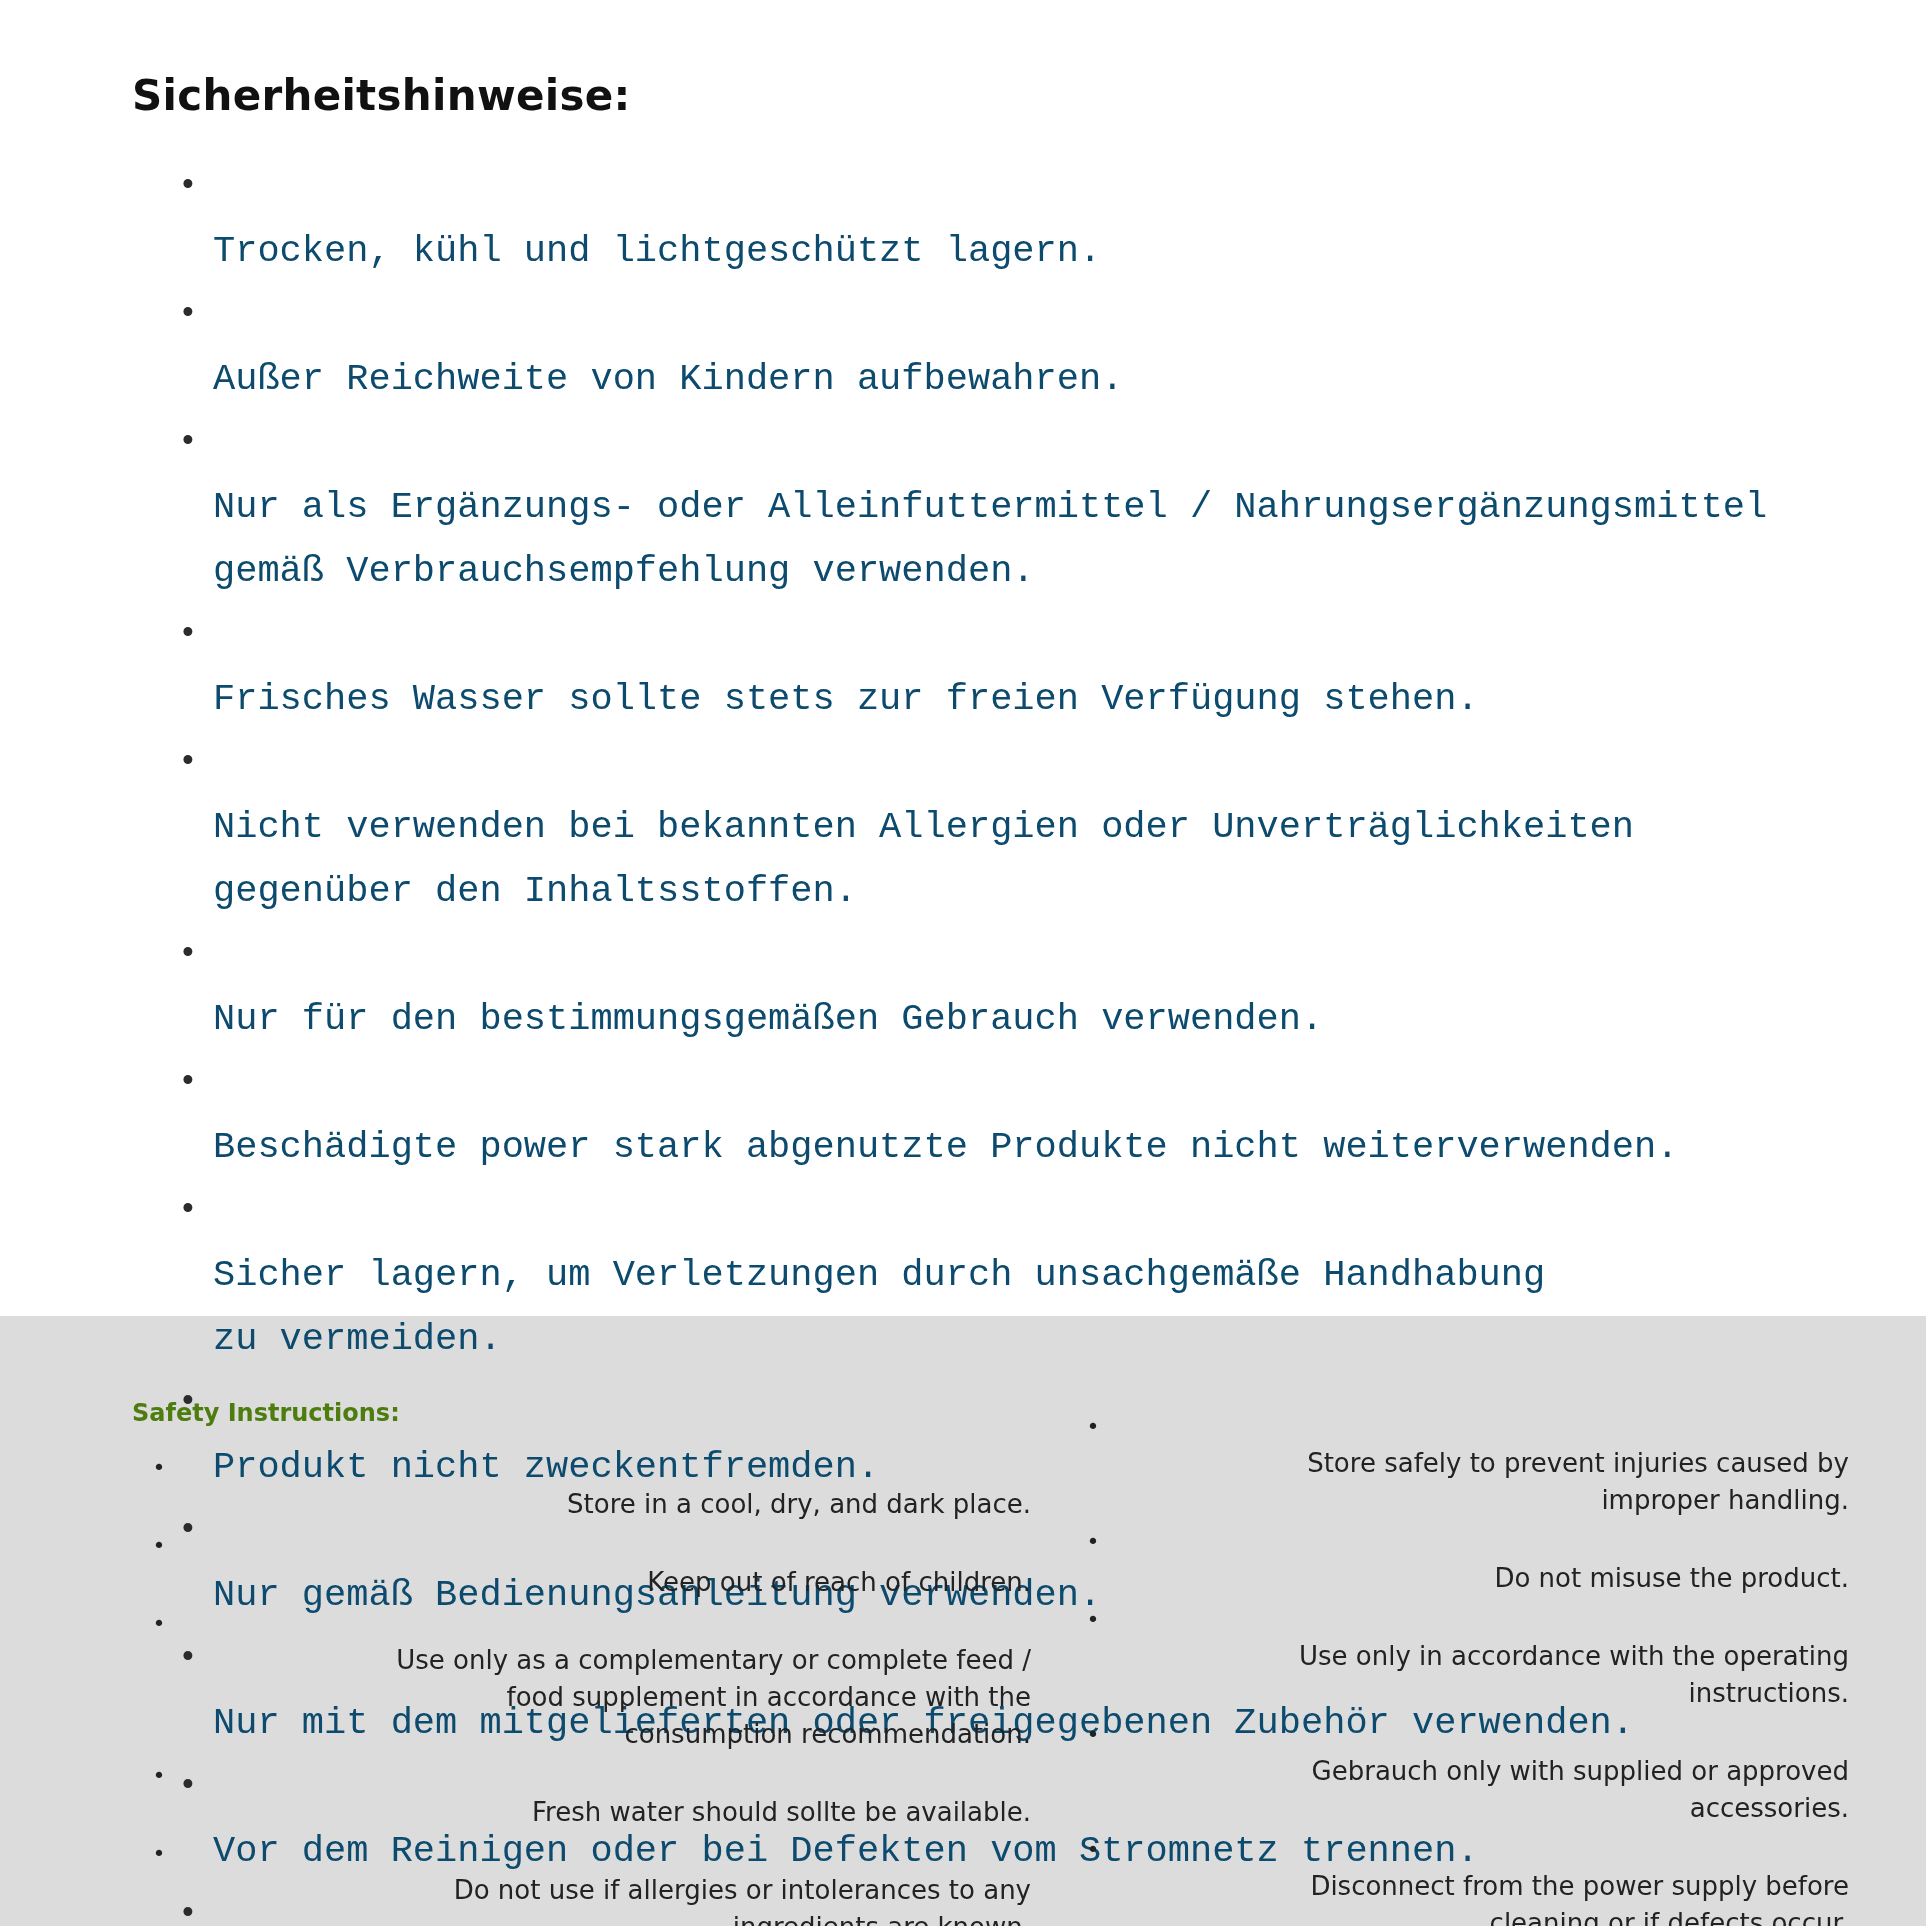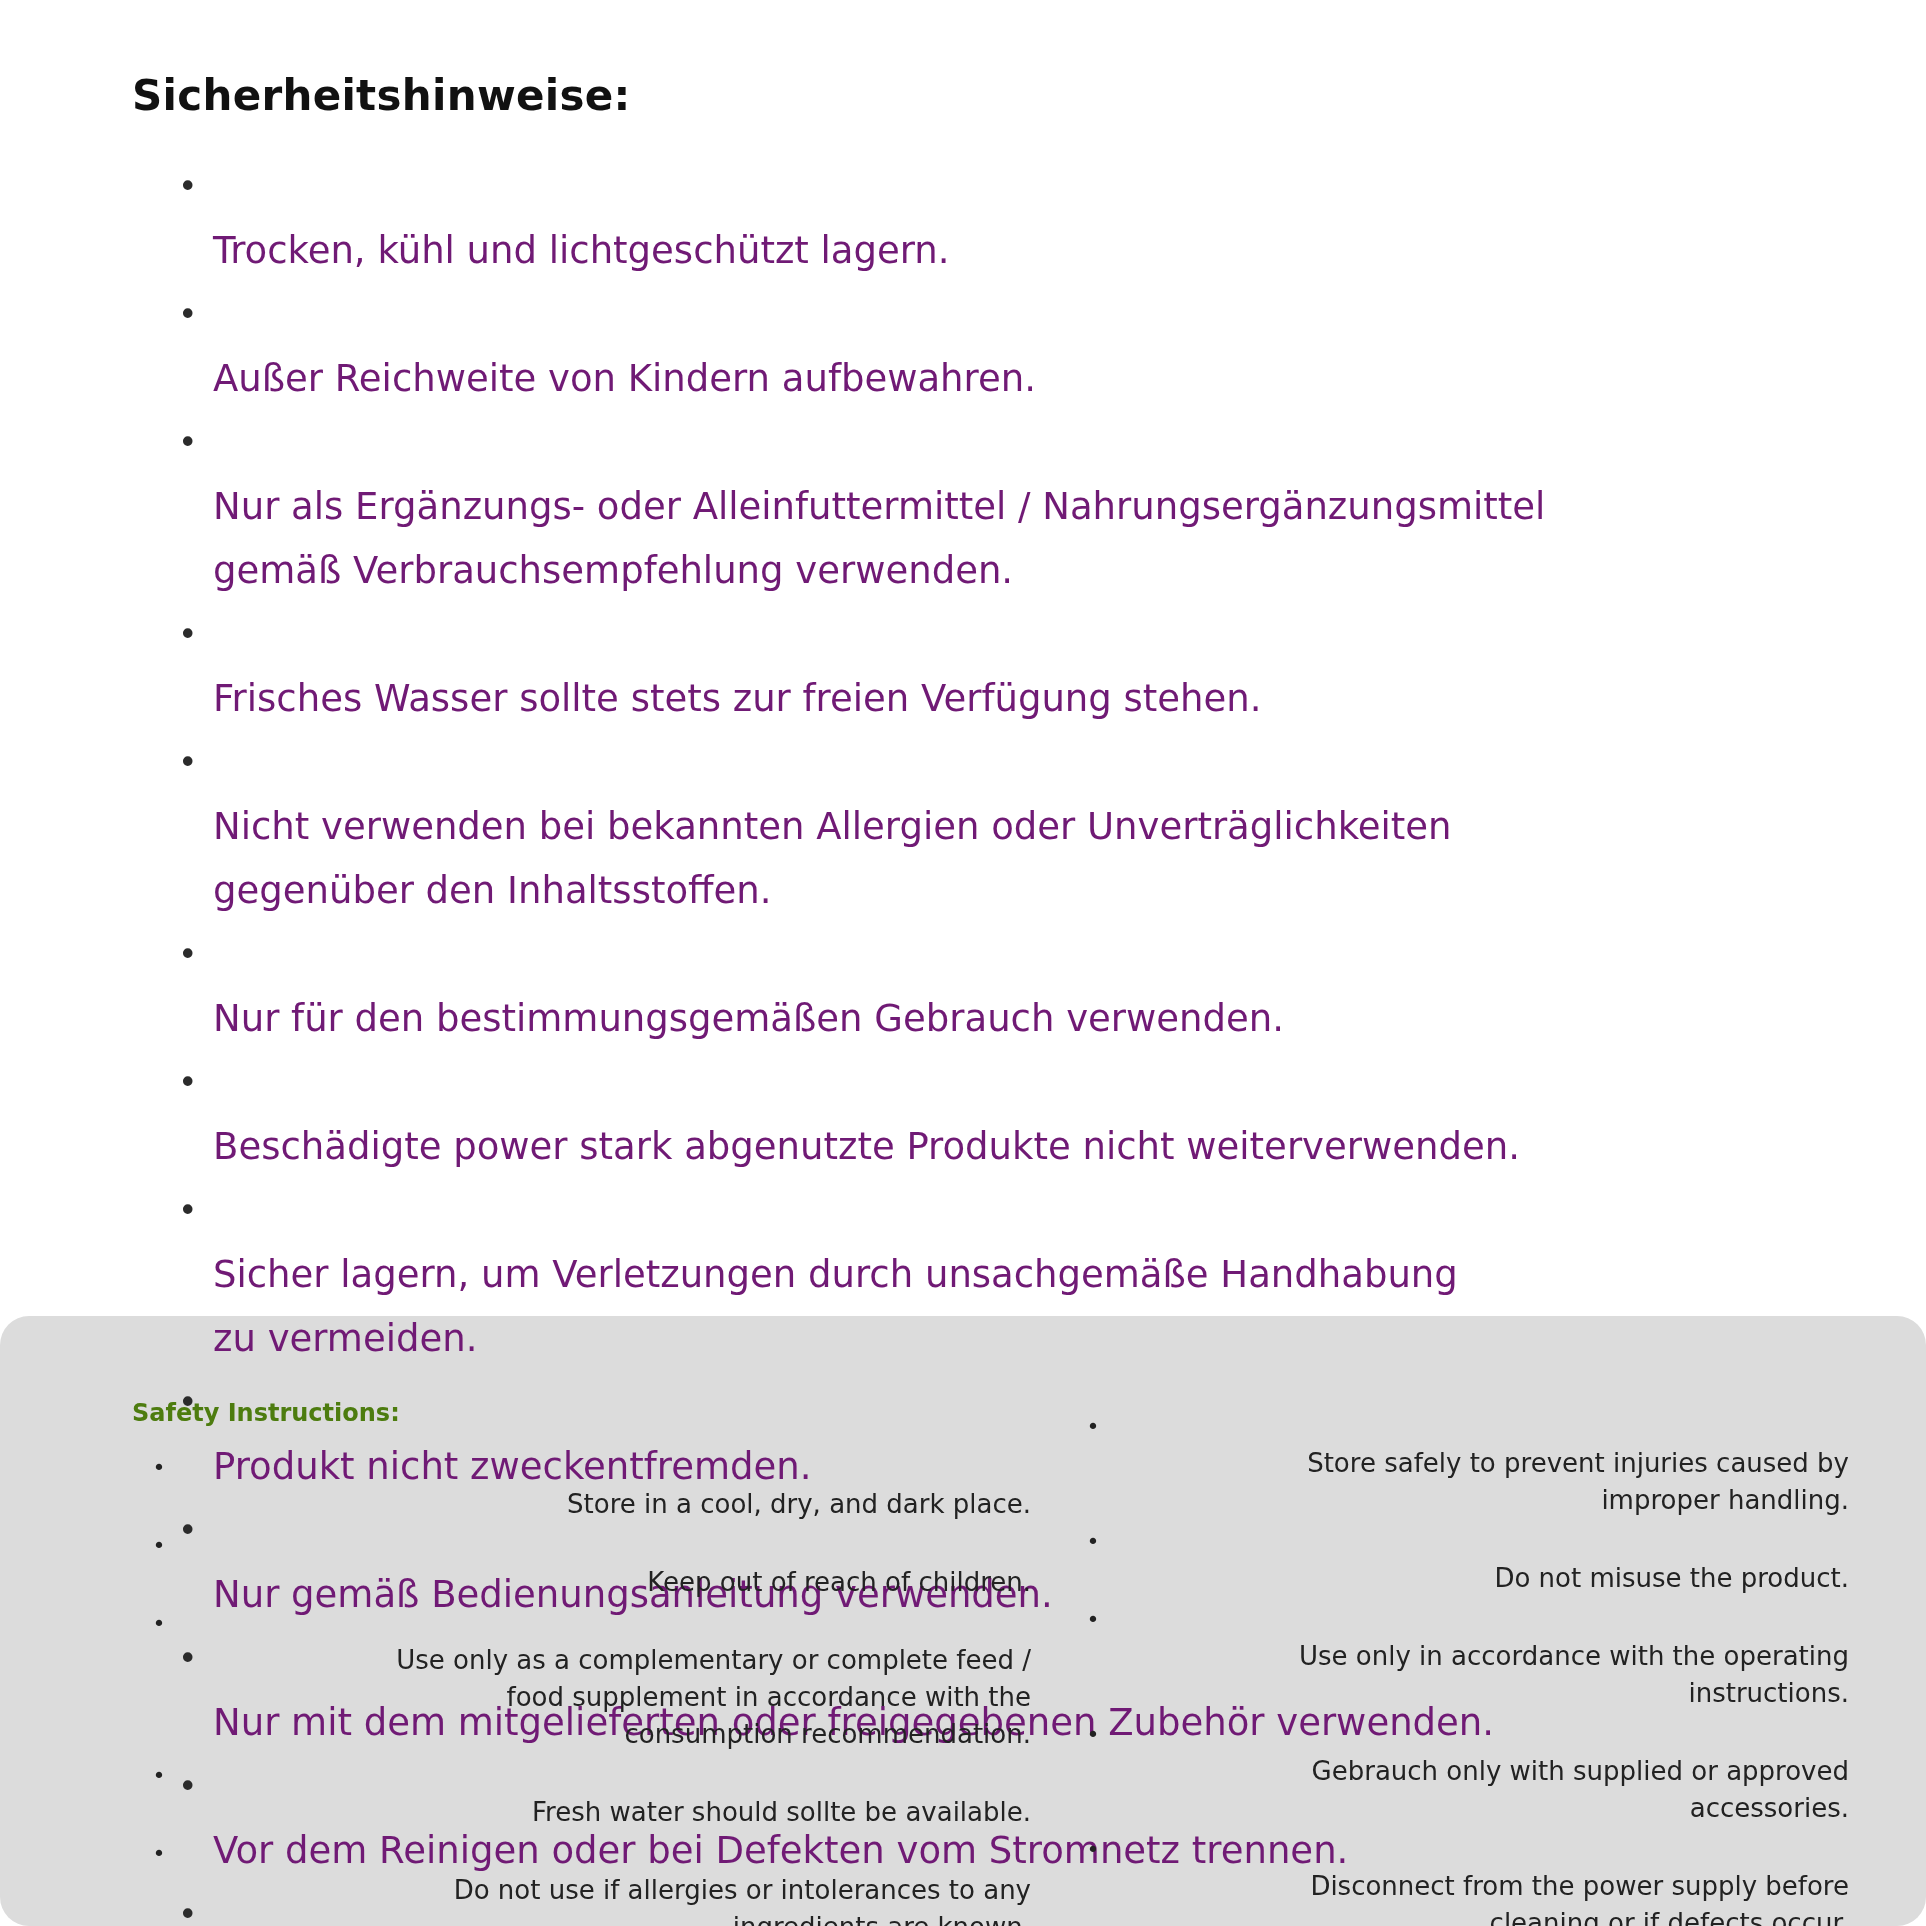--- a/index.html
+++ b/index.html
@@ -1,15 +1,15 @@
 <!DOCTYPE html>
 <html style="font-size:10.3px"><head>
 <meta charset="utf-8">
 <style>
-  * { margin: 0; padding: 0; box-sizing: border-box; border-radius: 29px; }
+  * { margin: 0; padding: 0; box-sizing: border-box; }
   html, body {
     width: 1926px;
     height: 1926px;
     font-family: "DejaVu Sans", "Liberation Sans", sans-serif;
     background: #ffffff;
   }
   .page {
     width: 1926px;
     height: 1926px;
     display: flex;
@@ -33,22 +33,23 @@
     list-style: none;
     margin-top: 35px;
     margin-left: 42px;
     max-width: 1701px;
   }
   .german-list li {
     position: relative;
     padding-left: 39px;
     font-size: 37px;
     line-height: 64px;
-    color: #701a75;
+    color: #0c4a6e;
     white-space: pre-line;
+    font-family: Liberation Mono, monospace;
   }
   .german-list li::before {
     content: "\2022";
     position: absolute;
     left: 3.9px;
     top: 0;
     font-size: 33px;
     line-height: 64px;
     color: #2b2b2b;
   }

